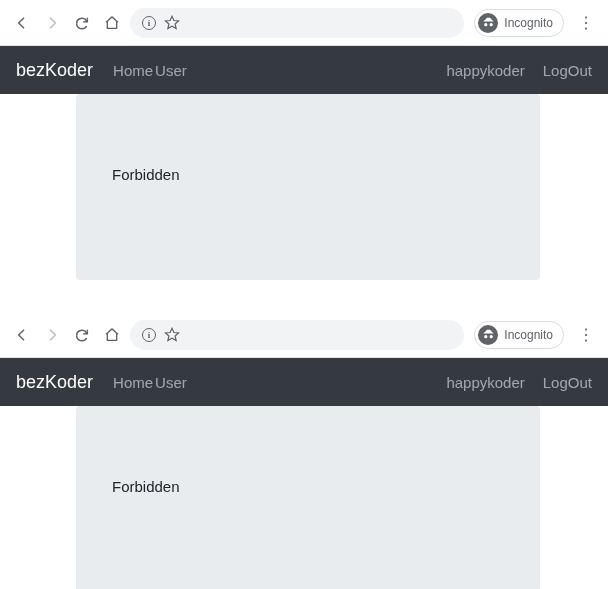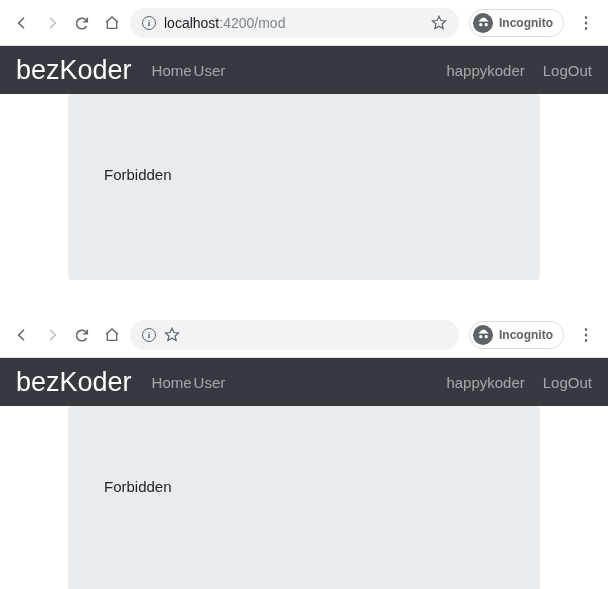--- a/index.html
+++ b/index.html
@@ -8,31 +8,31 @@
     .chrome-bar { display: flex; align-items: center; height: 46px; background: #fff; padding: 0 8px; gap: 10px; border-bottom: 1px solid #e0e0e0; }
     .nav-icons { display: flex; align-items: center; gap: 14px; padding-left: 6px; }
     .nav-icon { width: 16px; height: 16px; display: flex; align-items: center; justify-content: center; color: #5f6368; }
     .nav-icon.disabled { color: #bdbdbd; }
     .nav-icon svg { width: 16px; height: 16px; }
     .addr-bar { flex: 1; display: flex; align-items: center; background: #f1f3f4; border-radius: 16px; height: 30px; padding: 0 12px; gap: 8px; }
     .info-icon { width: 14px; height: 14px; border: 1.3px solid #5f6368; border-radius: 50%; display: flex; align-items: center; justify-content: center; font-size: 9px; color: #5f6368; font-weight: bold; font-family: Georgia, serif; }
     .url-text { flex: 1; font-size: 14px; color: #202124; white-space: nowrap; overflow: hidden; }
     .url-text .dim { color: #80868b; }
     .star-icon { width: 16px; height: 16px; color: #5f6368; }
-    .right-cluster { display: flex; align-items: center; gap: 8px; font-weight: bold; }
+    .right-cluster { display: flex; align-items: center; gap: 8px; }
     .incog-pill { display: flex; align-items: center; gap: 6px; background: #fff; border: 1px solid #dadce0; border-radius: 14px; padding: 3px 10px 3px 3px; font-size: 12px; color: #5f6368; }
     .incog-badge { width: 20px; height: 20px; background: #5f6368; border-radius: 50%; display: flex; align-items: center; justify-content: center; }
     .incog-badge svg { width: 13px; height: 13px; fill: #fff; }
     .dots { color: #5f6368; font-size: 16px; padding: 0 6px; }
     .app-nav { background: #343a40; height: 48px; display: flex; align-items: center; padding: 0 16px; }
-    .brand { color: #fff; font-size: 27px; font-weight: 400; margin-right: 20px; cursor: pointer; }
+    .brand { color: #fff; font-size: 18px; font-weight: 400; margin-right: 20px; cursor: pointer; }
     .nav-links { display: flex; gap: 2px; flex: 1; }
     .nav-link { color: rgba(255,255,255,0.55); font-size: 15px; cursor: pointer; }
     .nav-right { display: flex; gap: 18px; align-items: flex-start; }
-    .content-area { background: #fff; padding: 0 0 20px 0; }
+    .content-area { background: #fff; padding: 0 0 20px 8px; }
     .card { background: #e9ecef; margin: 0 68px 0 68px; padding: 72px 36px 96px 36px; border-radius: 4px; }
     .card-text { font-size: 15px; color: #212529; }
     .gap { height: 12px; background: #fff; }
   </style>
 </head>
 <body>
 
 <div class="window">
   <div class="chrome-bar">
     <div class="nav-icons">
@@ -55,21 +55,20 @@
         </span>
       <span class="nav-icon">
           <svg viewBox="0 0 24 24" fill="none" stroke="currentColor" stroke-width="2">
             <path d="M3 11l9-8 9 8"></path>
             <path d="M5 10v10h14V10"></path>
           </svg>
         </span>
     </div>
     <div class="addr-bar">
       <span class="info-icon">i</span>
-      <span class="url-text"><span>localhost</span><span class="dim">:4200</span><span class="dim">/mod</span></span>
       <span class="star-icon"><svg viewBox="0 0 24 24" fill="none" stroke="currentColor" stroke-width="1.8">
             <path d="M12 2l2.9 6.3 6.9.6-5.2 4.6 1.6 6.8L12 16.9 5.8 20.3l1.6-6.8L2.2 8.9l6.9-.6L12 2z"></path>
           </svg></span>
     </div>
     <div class="right-cluster">
       <div class="incog-pill">
         <span class="incog-badge">
             <svg viewBox="0 0 24 24">
               <path d="M12 3c-3 0-5 1-6 4l-3 2v1h18v-1l-3-2c-1-3-3-4-6-4zm-5 10a3 3 0 100 6 3 3 0 000-6zm10 0a3 3 0 100 6 3 3 0 000-6zm-5 2h0c-.8 0-1.5.3-2 .8.3-.4.5-.8.5-.8h3s.2.4.5.8c-.5-.5-1.2-.8-2-.8z"></path>
             </svg>

